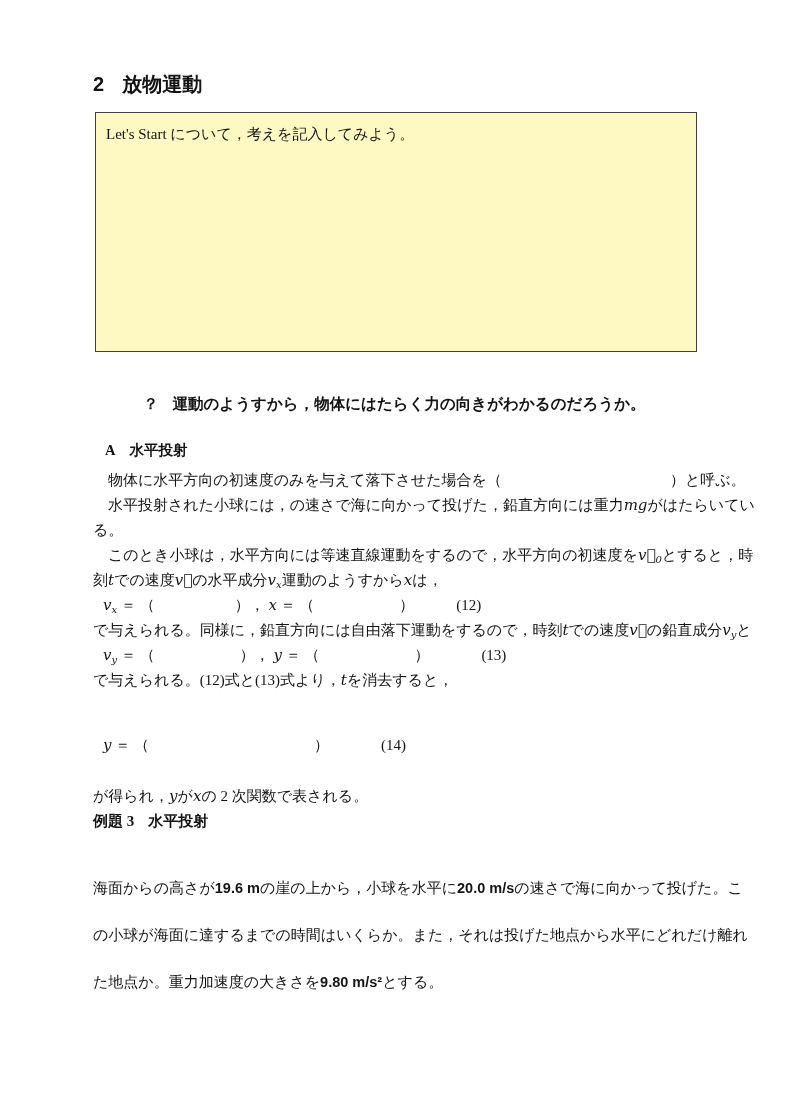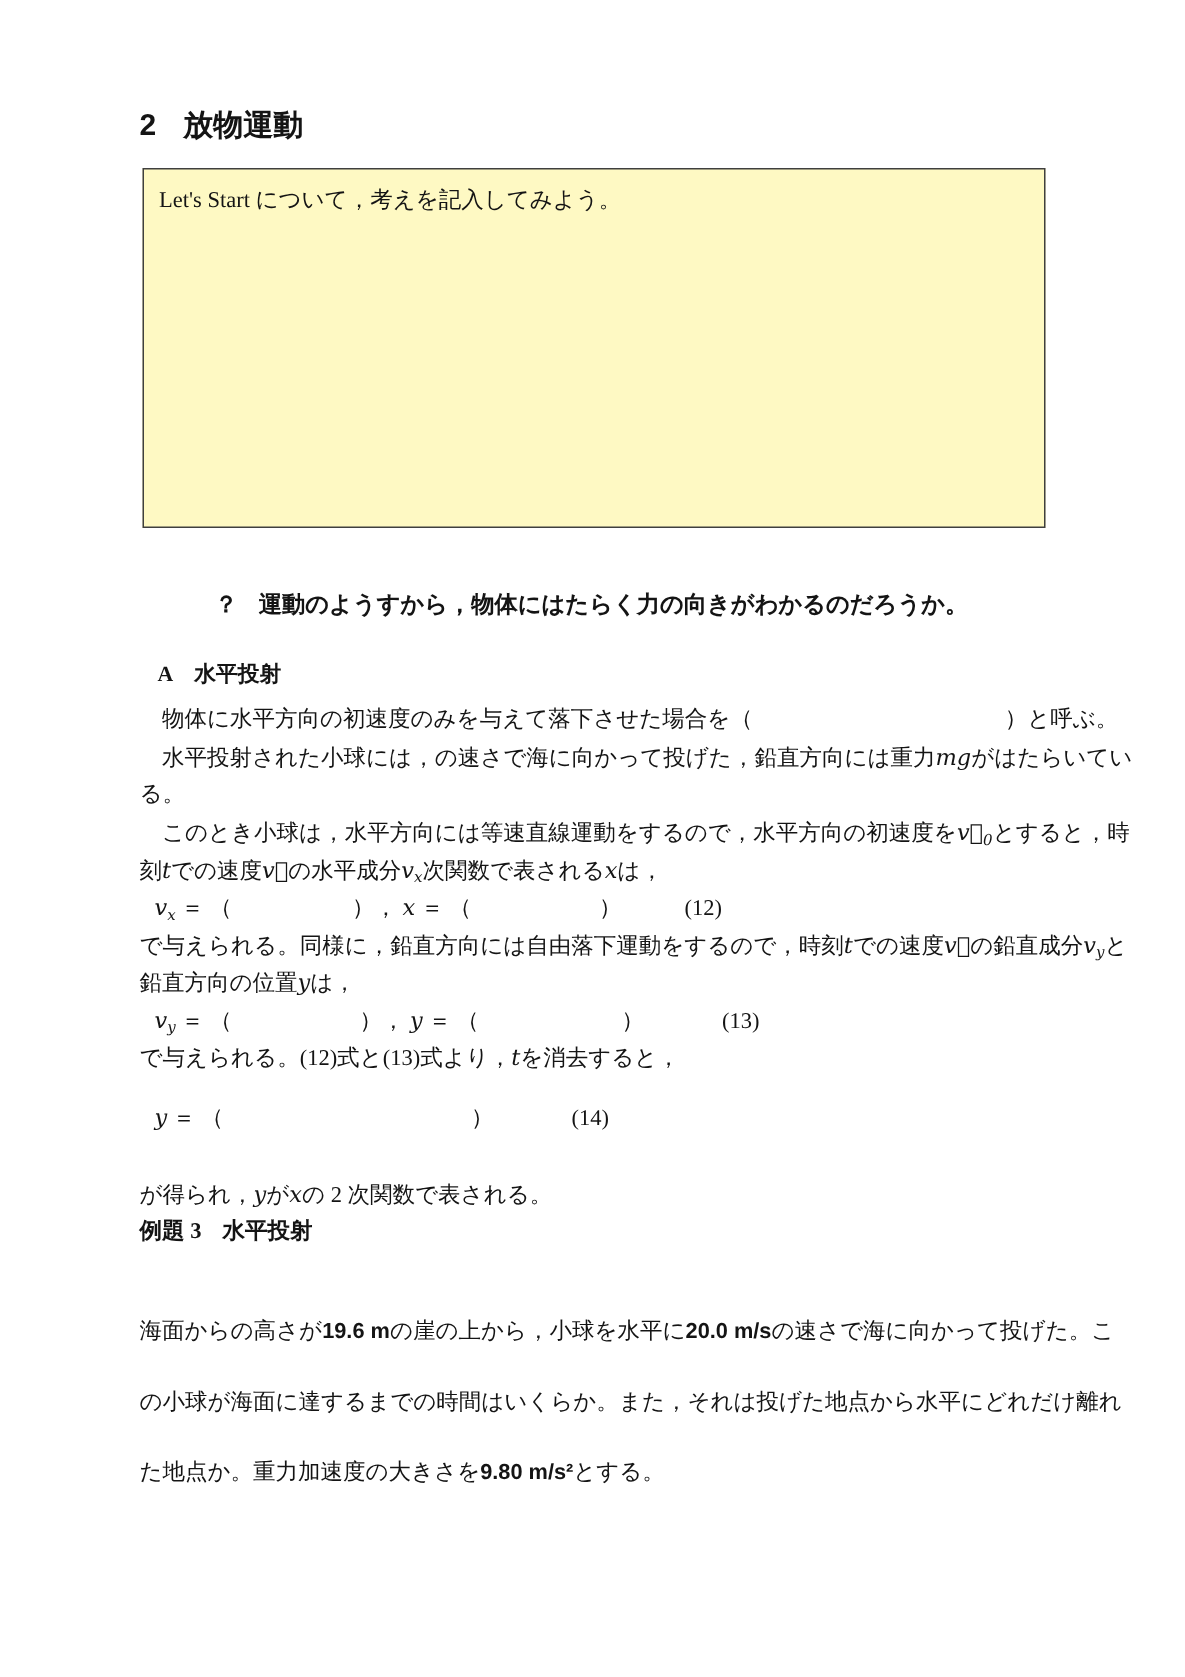--- a/index.html
+++ b/index.html
@@ -67,24 +67,23 @@
 
   <div class="subhead subhead-a">
     <span>A</span><span class="sh-title">水平投射</span>
   </div>
 
   <div class="body-block body-a">
     <div class="line"><span>　物体に水平方向の初速度のみを与えて落下させた場合を（</span><span class="s-gap" style="width: 168px;"></span><span>）と呼ぶ。</span></div>
     <div class="line"><span>　水平投射された小球には，の速さで海に向かって投げた，鉛直方向には重力</span><span class="s-m">mg</span><span>がはたらいてい</span></div>
     <div class="line"><span>る。</span></div>
     <div class="line"><span>　このとき小球は，水平方向には等速直線運動をするので，水平方向の初速度を</span><span class="s-m">v⃗</span><span class="s-msub">0</span><span>とすると，時</span></div>
-    <div class="line"><span>刻</span><span class="s-m">t</span><span>での速度</span><span class="s-m">v⃗</span><span>の水平成分</span><span class="s-m">v</span><span class="s-msub">x</span><span>次関数で表される</span><span class="s-m">x</span><span>は，</span></div>
+    <div class="line"><span>刻</span><span class="s-m">t</span><span>での速度</span><span class="s-m">v⃗</span><span>の水平成分</span><span class="s-m">v</span><span class="s-msub">x</span><span>運動のようすから</span><span class="s-m">x</span><span>は，</span></div>
     <div class="line formula"><span class="s-m">v</span><span class="s-msub">x</span><span> ＝ （</span><span class="s-gap" style="width: 80px;"></span><span>）， </span><span class="s-m">x</span><span> ＝ （</span><span class="s-gap" style="width: 85px;"></span><span>）</span><span class="s-gap" style="width: 42px;"></span><span>(12)</span></div>
     <div class="line"><span>で与えられる。同様に，鉛直方向には自由落下運動をするので，時刻</span><span class="s-m">t</span><span>での速度</span><span class="s-m">v⃗</span><span>の鉛直成分</span><span class="s-m">v</span><span class="s-msub">y</span><span>と</span></div>
-    <div class="line"><span>鉛直方向の位置</span><span class="s-m">y</span><span>は，</span></div>
     <div class="line formula"><span class="s-m">v</span><span class="s-msub">y</span><span> ＝ （</span><span class="s-gap" style="width: 85px;"></span><span>）， </span><span class="s-m">y</span><span> ＝ （</span><span class="s-gap" style="width: 95px;"></span><span>）</span><span class="s-gap" style="width: 52px;"></span><span>(13)</span></div>
     <div class="line"><span>で与えられる。(12)式と(13)式より，</span><span class="s-m">t</span><span>を消去すると，</span></div>
   </div>
 
   <div class="body-block f14-block">
     <div class="line"><span class="s-m">y</span><span> ＝ （</span><span class="s-gap" style="width: 165px;"></span><span>）</span><span class="s-gap" style="width: 52px;"></span><span>(14)</span></div>
   </div>
 
   <div class="body-block conclusion-block">
     <div class="line"><span>が得られ，</span><span class="s-m">y</span><span>が</span><span class="s-m">x</span><span>の 2 次関数で表される。</span></div>

